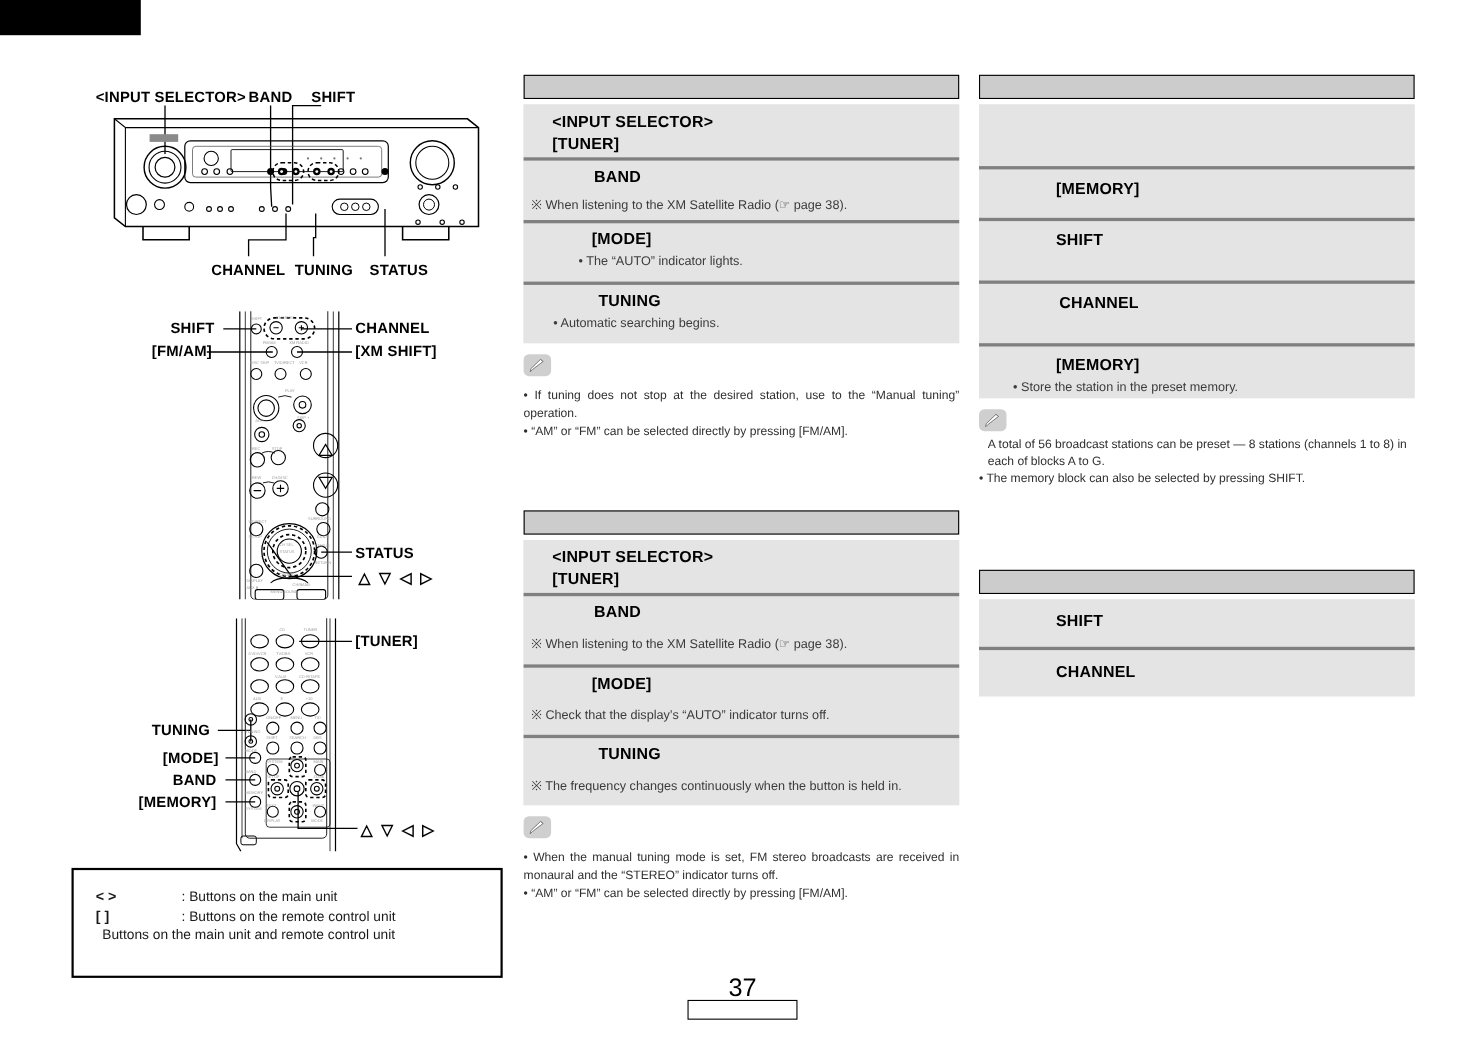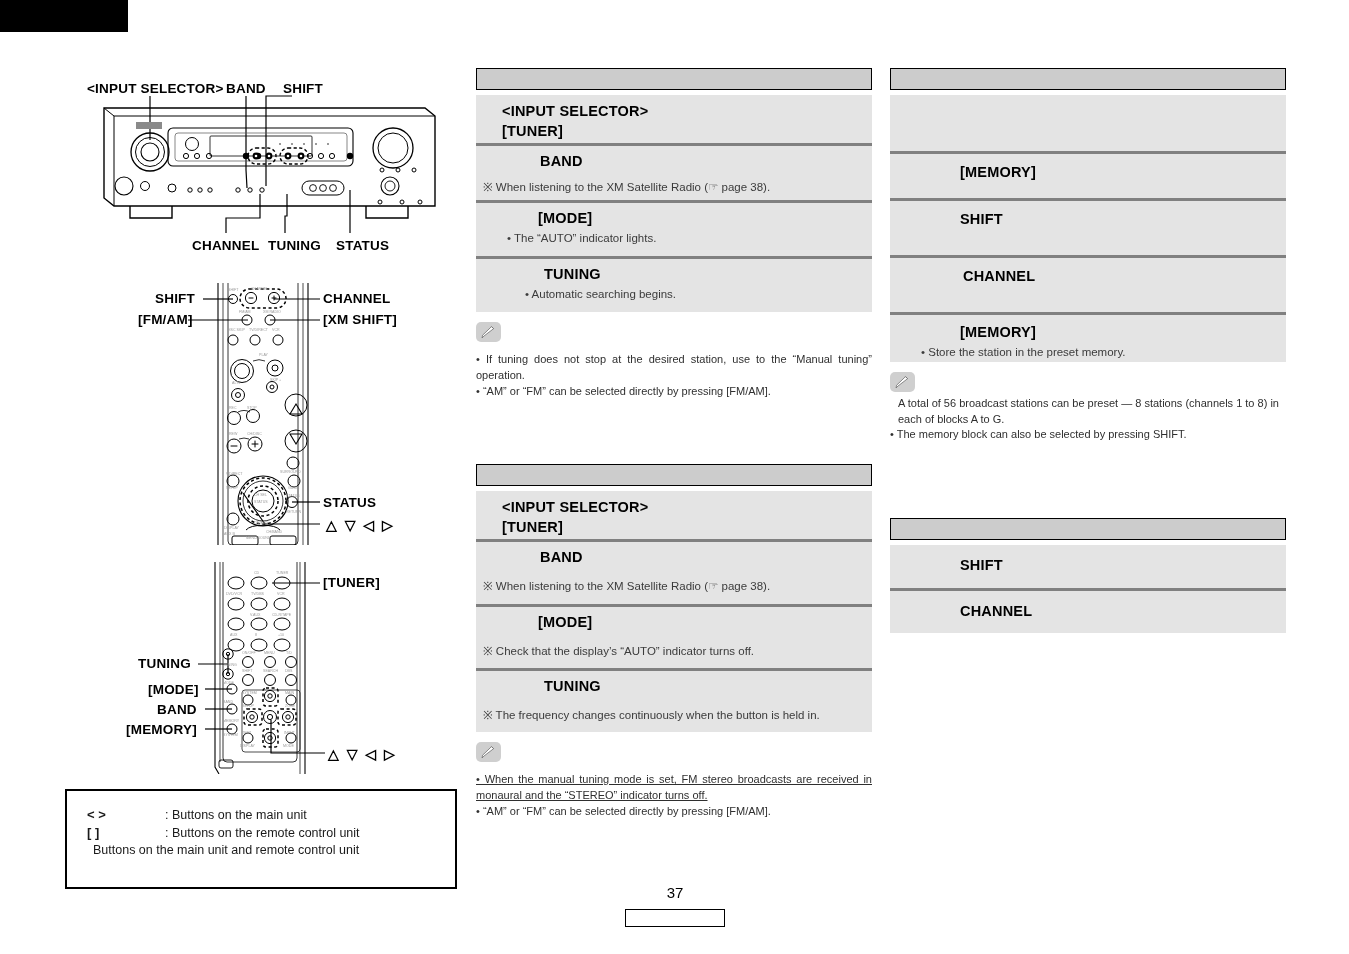--- a/index.html
+++ b/index.html
@@ -63,21 +63,21 @@
     display:inline-block;position:relative;
   }
   .pencil svg{position:absolute;left:4px;top:3px;}
   .note-body{
     font-size:11px;color:#2f2f2f;line-height:1.42;
     text-align:justify;
   }
 
   
   #page-num{
-    font-size:15px;color:#000;text-align:center;width:60px;
+    font-size:23px;color:#000;text-align:center;width:60px;
   }
   #footer-box{
     width:100px;height:18px;border:1.5px solid #000;background:#fff;box-sizing:border-box;
   }
 </style>
 </head>
 <body>
 
 <div class="abs" id="corner-tab"></div>
 
@@ -452,25 +452,25 @@
     <div class="step first" style="height:48px;padding:7px 0 0 26px;">
       <div class="step-title">&lt;INPUT SELECTOR&gt;
 [TUNER]</div>
     </div>
     <div class="step" style="height:57px;padding:6px 0 0 0;">
       <div class="step-title" style="padding-left:64px;">BAND</div>
       <div class="step-note nowrap" style="padding:7px 0 0 7px;">※ When listening to the XM Satellite Radio (☞ page 38).</div>
     </div>
     <div class="step" style="height:56px;padding:6px 0 0 0;">
       <div class="step-title" style="padding-left:62px;">[MODE]</div>
-      <div class="step-note" style="padding:1px 0 0 31px;">• The “AUTO” indicator lights.</div>
+      <div class="step-note" style="padding:1px 0 0 31px;margin-left:19px;">• The “AUTO” indicator lights.</div>
     </div>
     <div class="step" style="height:56px;padding:6px 0 0 0;">
       <div class="step-title" style="padding-left:68px;">TUNING</div>
-      <div class="step-note" style="padding:1px 0 0 49px;">• Automatic searching begins.</div>
+      <div class="step-note" style="padding:1px 0 0 27px;">• Automatic searching begins.</div>
     </div>
   </div>
 
   <div style="margin-top:10px;">
     <span class="pencil">
       <svg width="17" height="14" viewBox="0 0 17 14">
           <g fill="#ffffff" stroke="#6e6e6e" stroke-width=".8">
         <path d="M4 11 L2 13 L2.6 10.2 L11.5 1.6 L13.6 3.7 Z"></path>
         <path d="M11.5 1.6 L13.6 3.7" stroke="#6e6e6e"></path>
       </g>
@@ -507,21 +507,21 @@
 
   <div style="margin-top:10px;">
     <span class="pencil">
       <svg width="17" height="14" viewBox="0 0 17 14">
           <g fill="#ffffff" stroke="#6e6e6e" stroke-width=".8">
         <path d="M4 11 L2 13 L2.6 10.2 L11.5 1.6 L13.6 3.7 Z"></path>
         <path d="M11.5 1.6 L13.6 3.7" stroke="#6e6e6e"></path>
       </g>
         </svg>
     </span>
-    <div class="note-body" style="margin-top:6px;width:396px;text-decoration:underline;">• When the manual tuning mode is set, FM stereo broadcasts are received in monaural and the “STEREO” indicator turns off.</div>
+    <div class="note-body" style="margin-top:6px;width:396px;">• When the manual tuning mode is set, FM stereo broadcasts are received in monaural and the “STEREO” indicator turns off.</div>
     <div class="note-body" style="margin-top:1px;width:396px;">• “AM” or “FM” can be selected directly by pressing [FM/AM].</div>
   </div>
 </div>
 
 <div class="abs" style="left:890px;top:68px;width:396px;">
   <div class="panel-head">
     <span style="padding-left:10px;font-weight:bold;font-size:13px;line-height:20px;display:block;"></span>
   </div>
 
   <div class="panel" style="margin-top:5px;">

